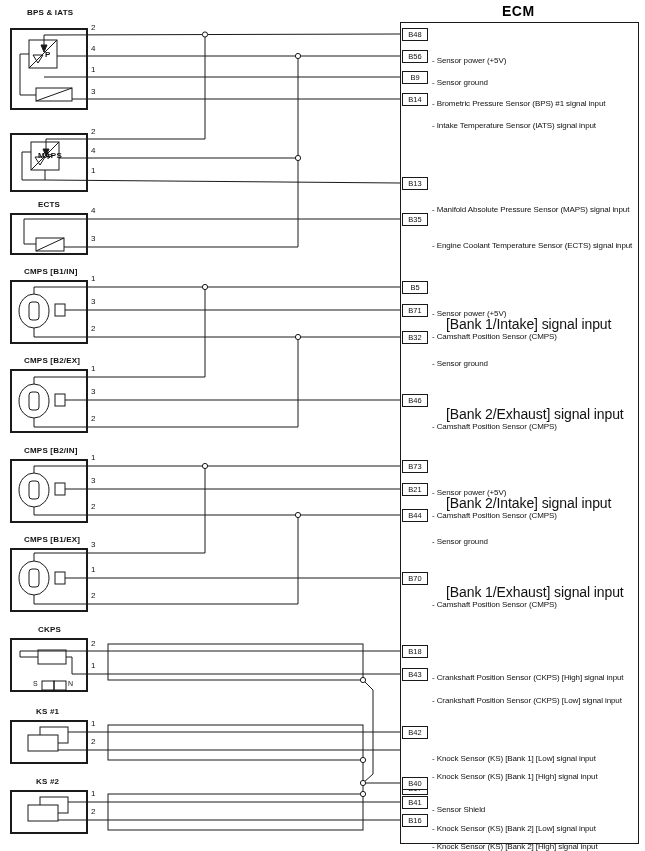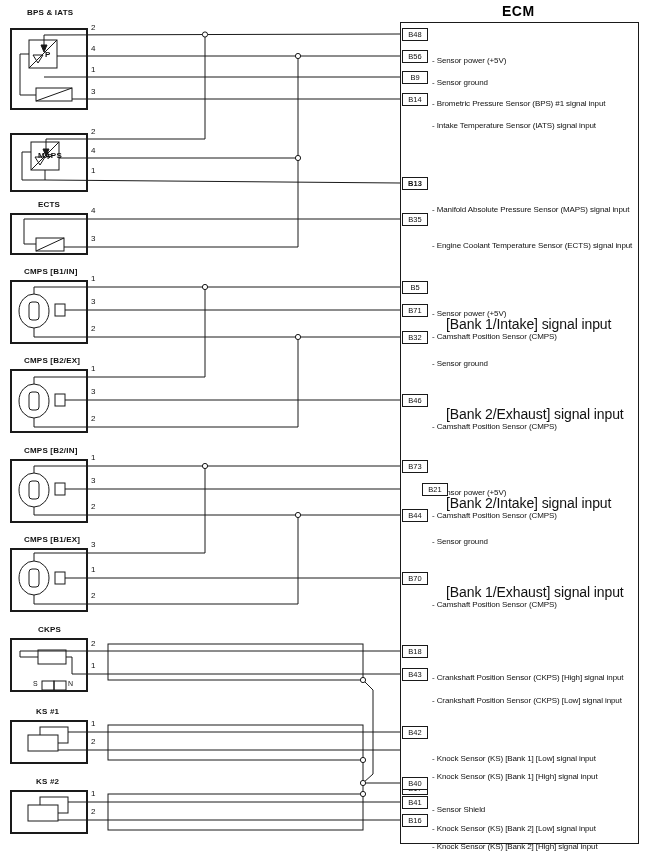--- a/index.html
+++ b/index.html
@@ -214,21 +214,21 @@
 
   <div class="term" style="left:402px;top:50px;">B56</div>
   <div class="desc" style="left:432px;top:51px;">- Sensor ground</div>
 
   <div class="term" style="left:402px;top:71px;">B9</div>
   <div class="desc" style="left:432px;top:72px;">- Brometric Pressure Sensor (BPS) #1 signal input</div>
 
   <div class="term" style="left:402px;top:93px;">B14</div>
   <div class="desc" style="left:432px;top:94px;">- Intake Temperature Sensor (IATS) signal input</div>
 
-  <div class="term" style="left:402px;top:177px;font-weight:bold;">B13</div>
+  <div class="term" style="left:402px;top:177px;">B13</div>
   <div class="desc" style="left:432px;top:178px;">- Manifold Absolute Pressure Sensor (MAPS) signal input</div>
 
   <div class="term" style="left:402px;top:213px;">B35</div>
   <div class="desc" style="left:432px;top:214px;">- Engine Coolant Temperature Sensor (ECTS) signal input</div>
 
   <div class="term" style="left:402px;top:281px;">B5</div>
   <div class="desc" style="left:432px;top:282px;">- Sensor power (+5V)</div>
 
   <div class="term" style="left:402px;top:304px;">B71</div>
   <div class="desc" style="left:432px;top:305px;">- Camshaft Position Sensor (CMPS)</div>
@@ -237,21 +237,21 @@
   <div class="term" style="left:402px;top:331px;">B32</div>
   <div class="desc" style="left:432px;top:332px;">- Sensor ground</div>
 
   <div class="term" style="left:402px;top:394px;">B46</div>
   <div class="desc" style="left:432px;top:395px;">- Camshaft Position Sensor (CMPS)</div>
   <div class="desc2" style="left:446px;top:406px;">[Bank 2/Exhaust] signal input</div>
 
   <div class="term" style="left:402px;top:460px;">B73</div>
   <div class="desc" style="left:432px;top:461px;">- Sensor power (+5V)</div>
 
-  <div class="term" style="left:402px;top:483px;margin-left:20px;">B21</div>
+  <div class="term" style="left:402px;top:483px;">B21</div>
   <div class="desc" style="left:432px;top:484px;">- Camshaft Position Sensor (CMPS)</div>
   <div class="desc2" style="left:446px;top:495px;">[Bank 2/Intake] signal input</div>
 
   <div class="term" style="left:402px;top:509px;">B44</div>
   <div class="desc" style="left:432px;top:510px;">- Sensor ground</div>
 
   <div class="term" style="left:402px;top:572px;">B70</div>
   <div class="desc" style="left:432px;top:573px;">- Camshaft Position Sensor (CMPS)</div>
   <div class="desc2" style="left:446px;top:584px;">[Bank 1/Exhaust] signal input</div>
 

